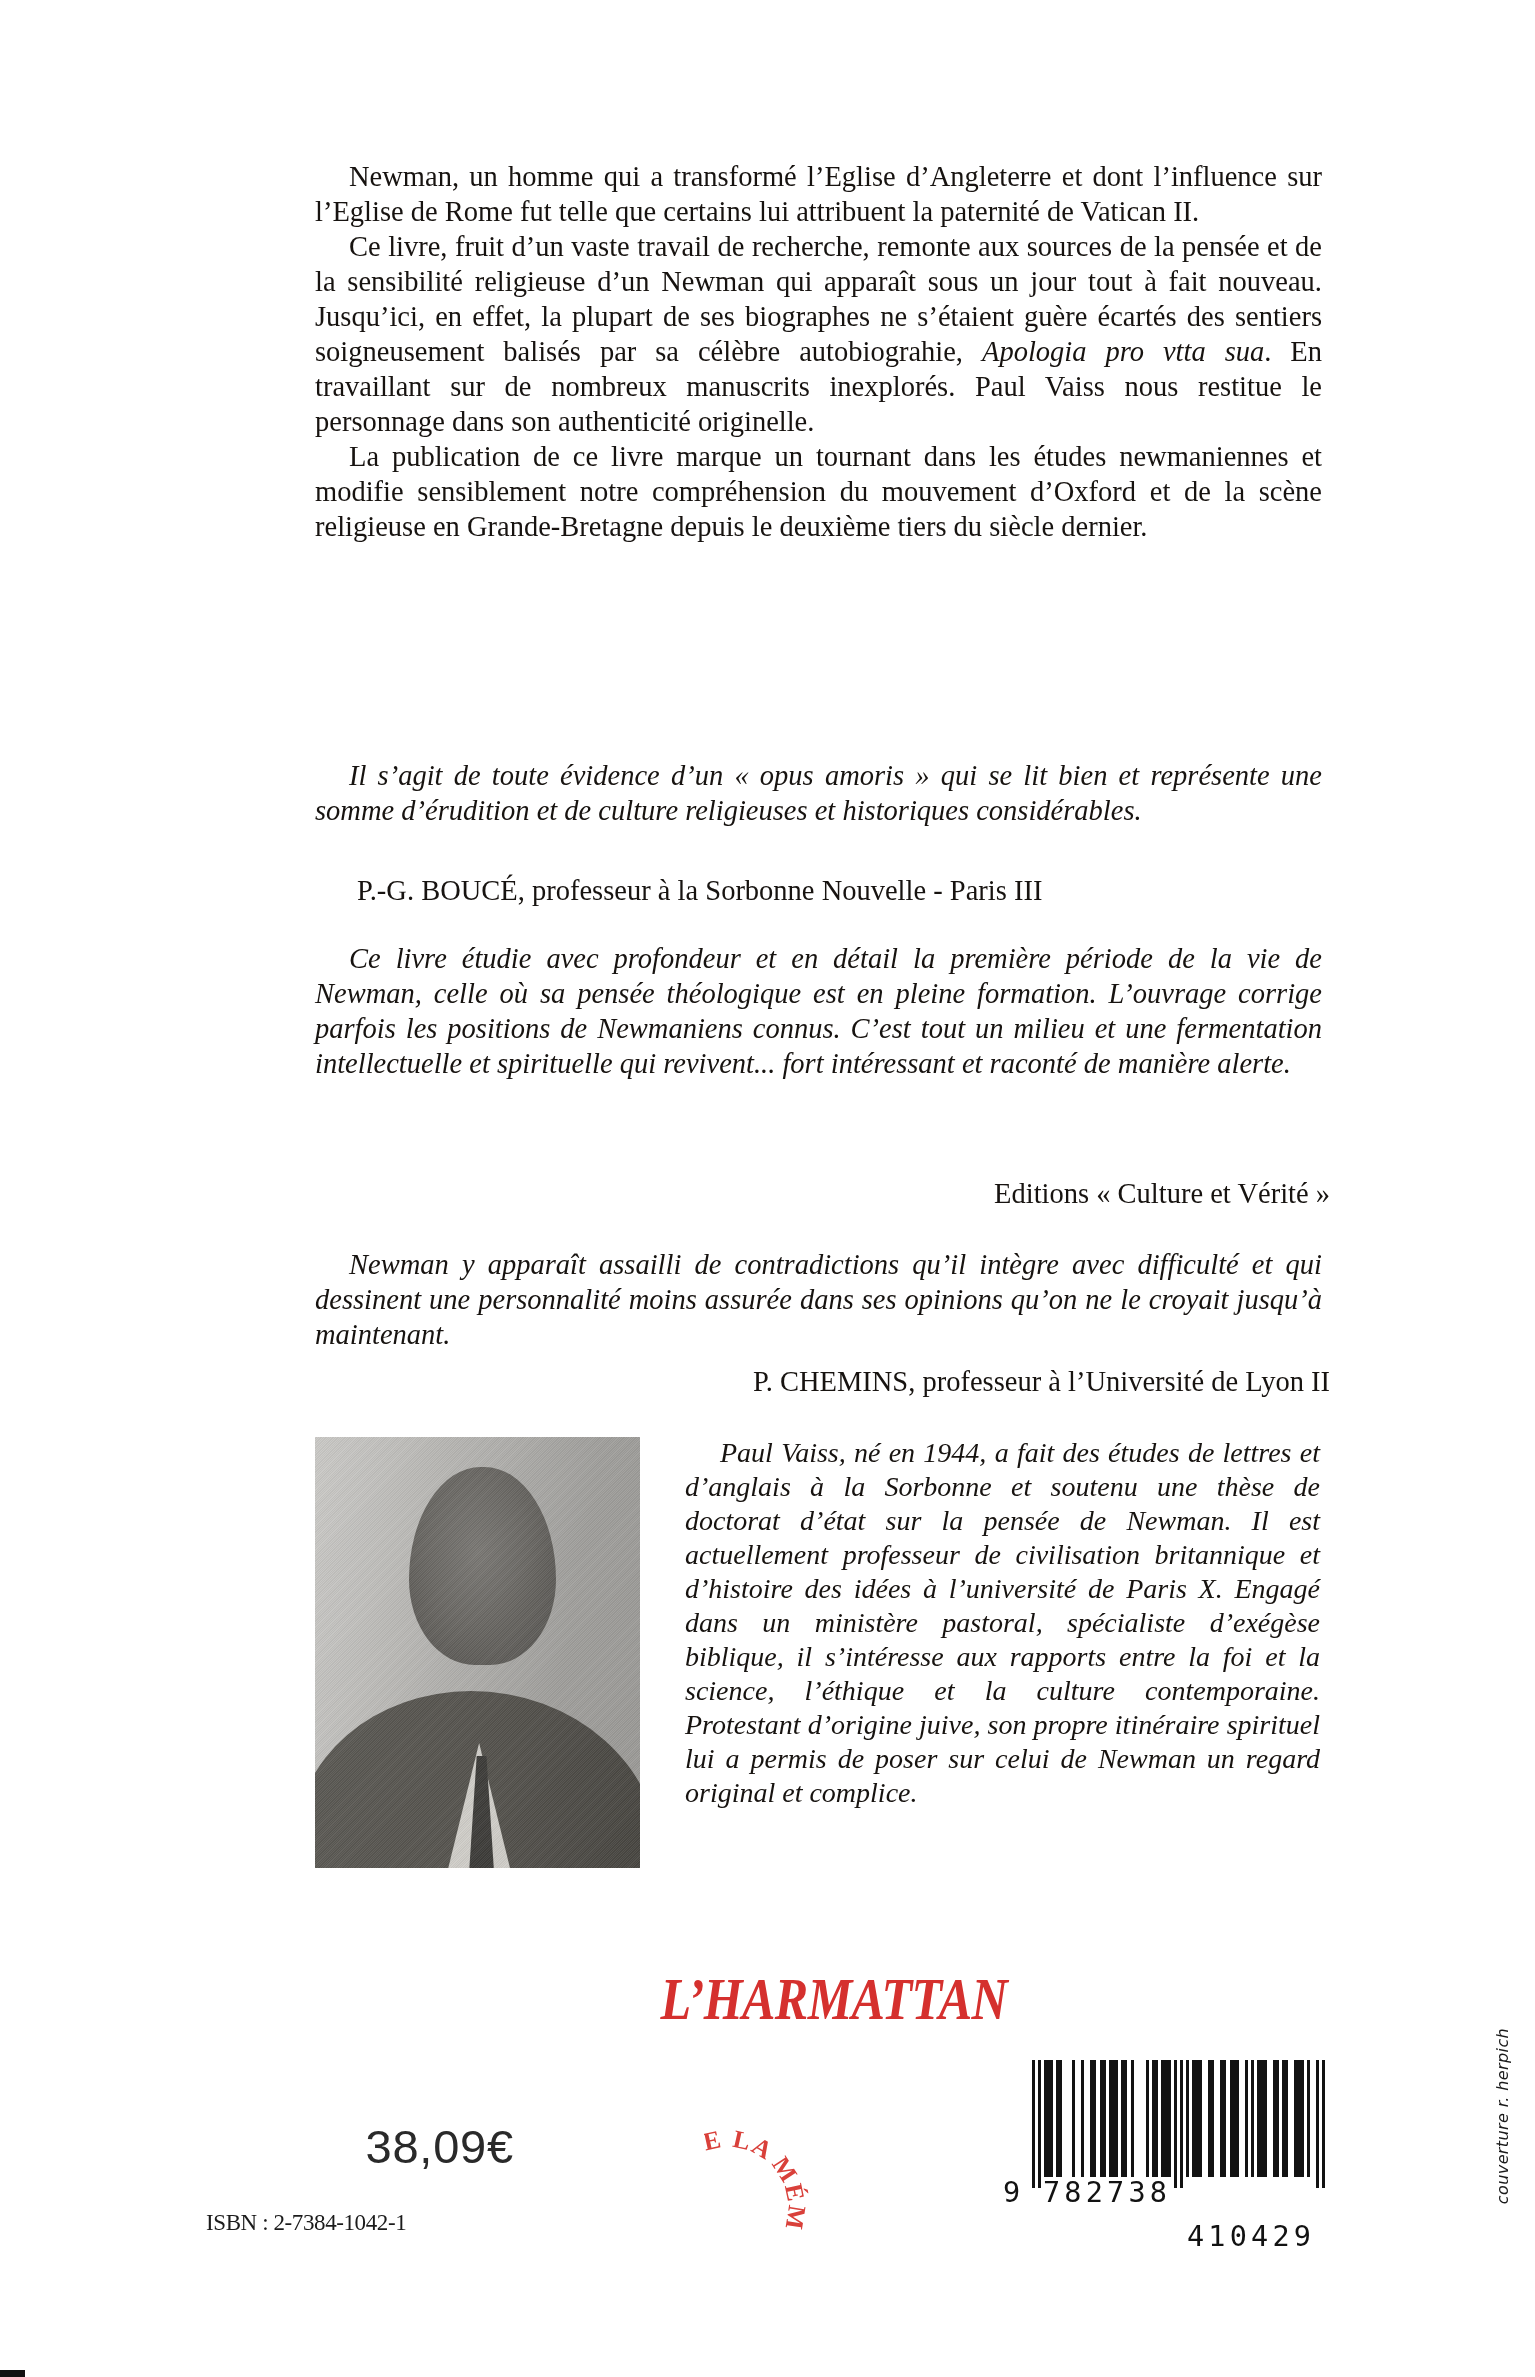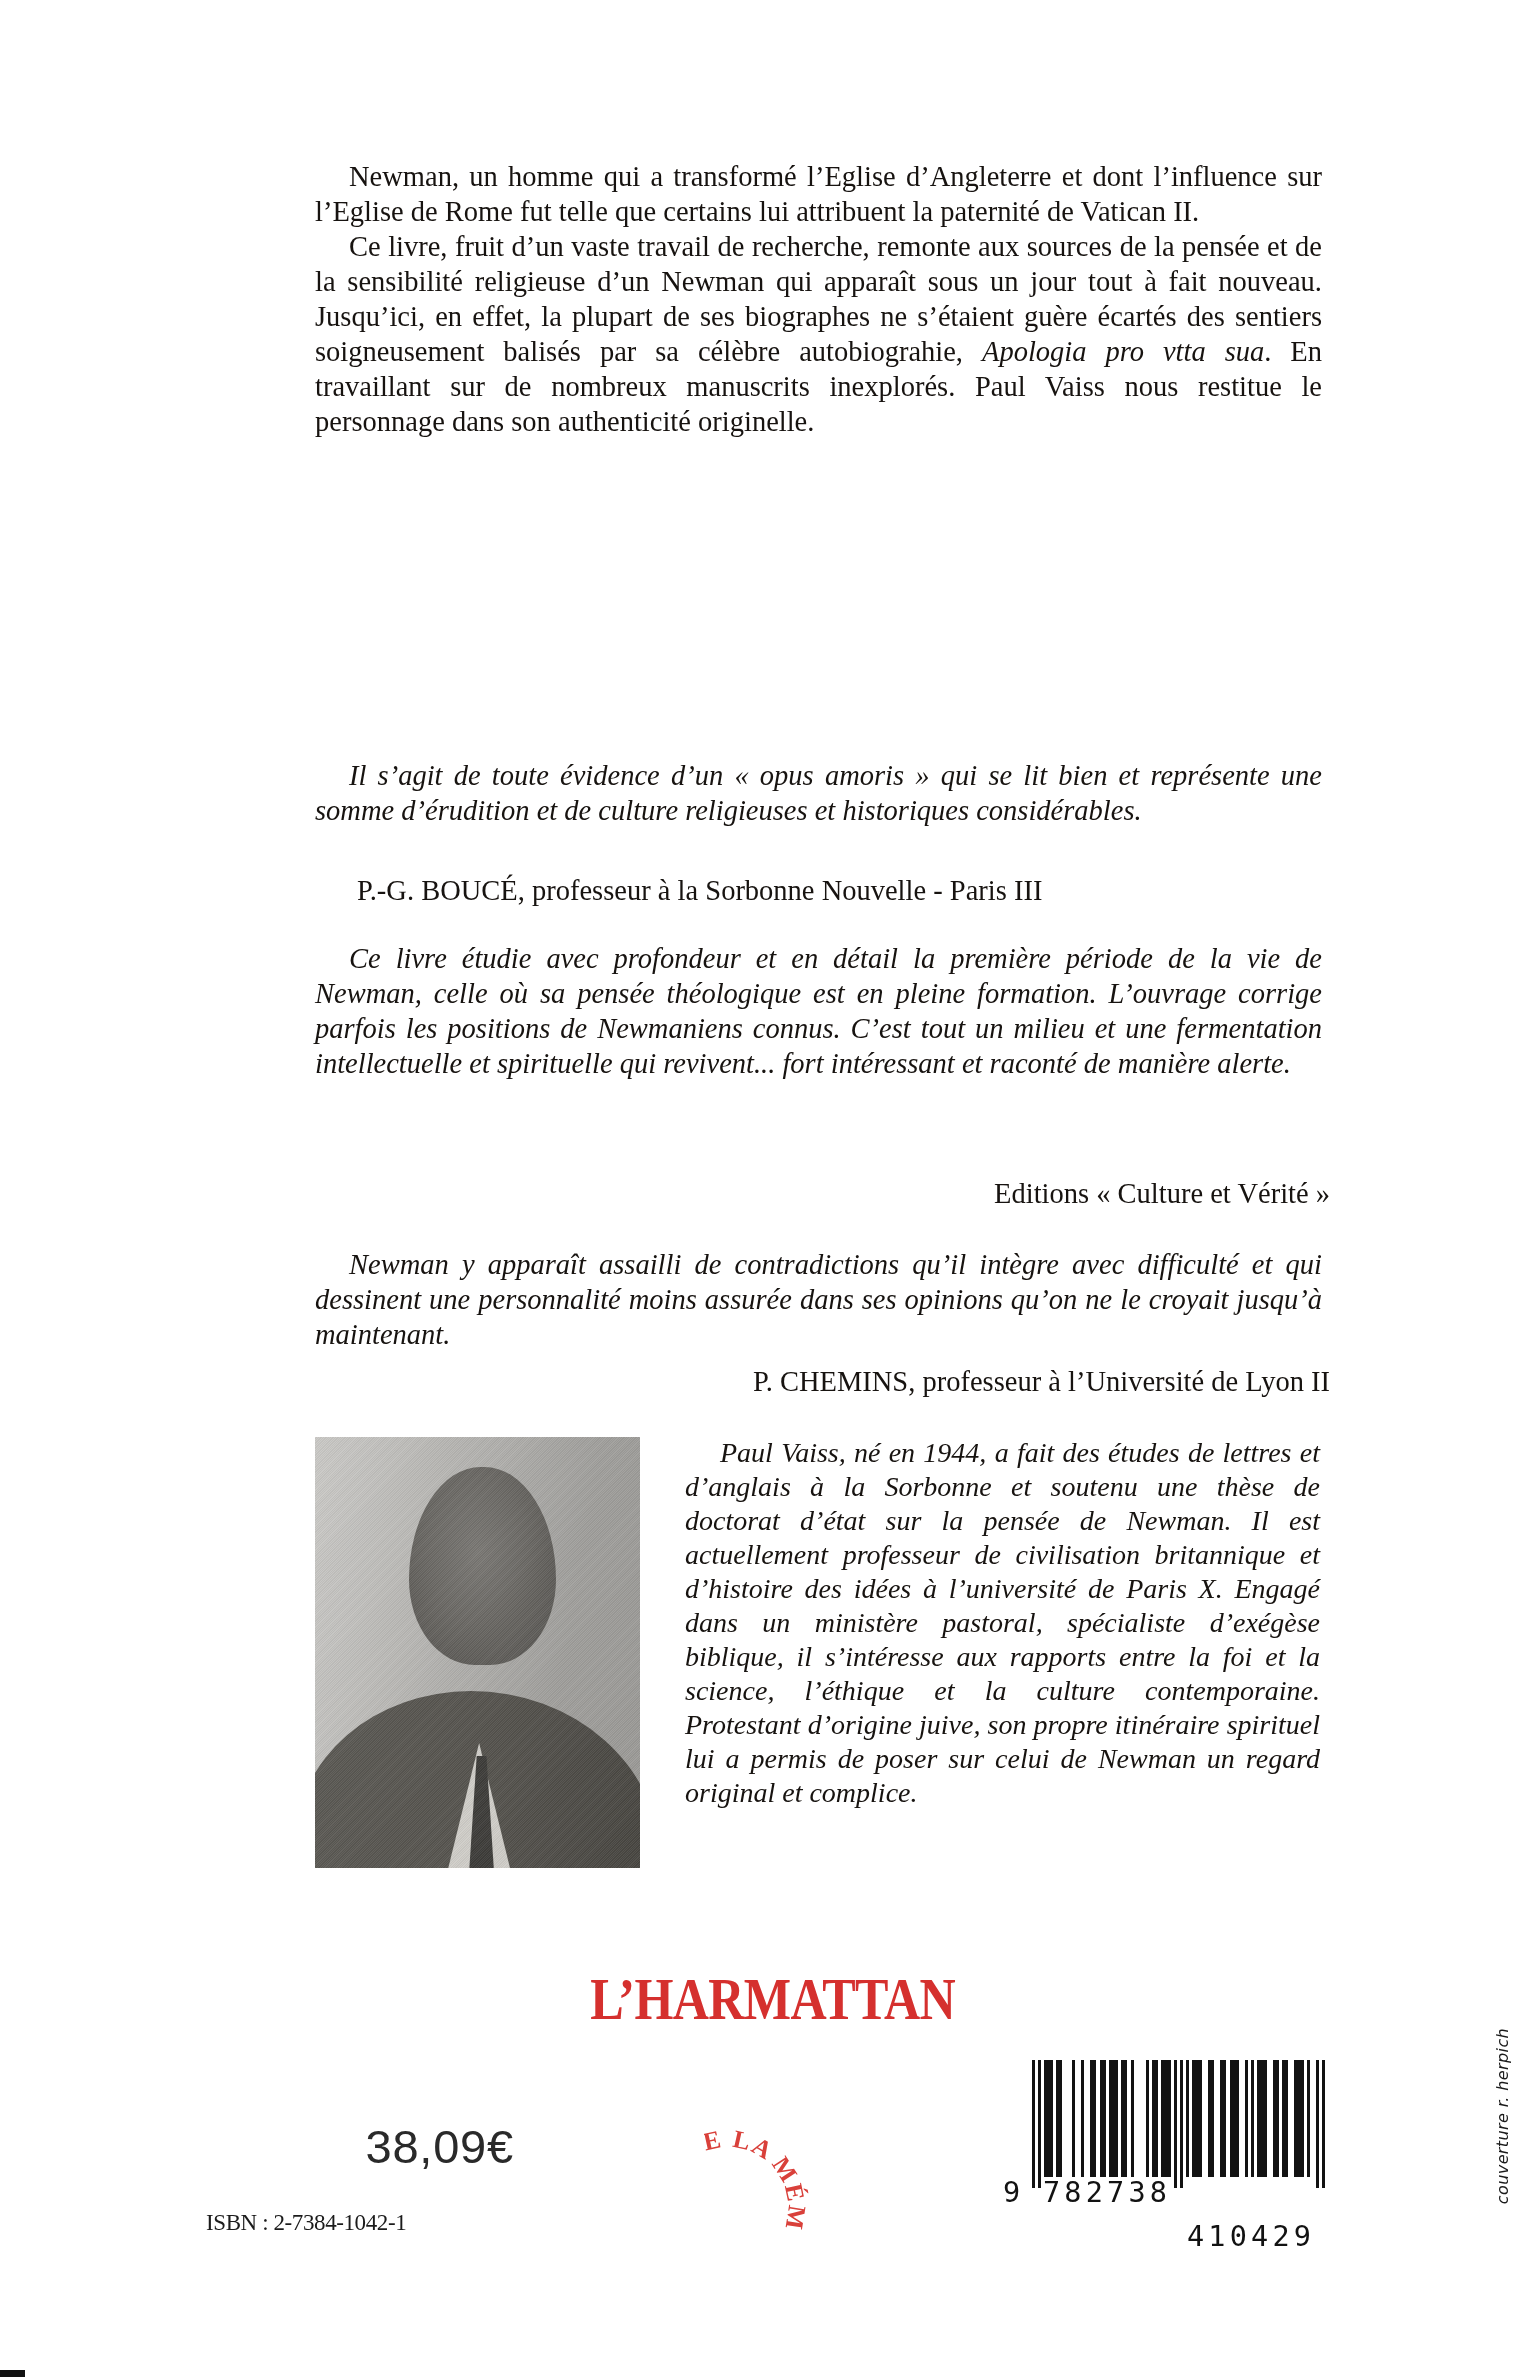--- a/index.html
+++ b/index.html
@@ -32,21 +32,21 @@
   .ph-tie{position:absolute;left:47.5%;bottom:0;width:7.5%;height:26%;background:#3e3d3a;
            clip-path:polygon(30% 0,70% 0,100% 100%,0 100%);}
   .ph-grain{position:absolute;inset:0;
            background:repeating-linear-gradient(135deg,rgba(255,255,255,.06) 0 0.8px,rgba(0,0,0,.04) 0.8px 1.7px);}
 
   
   .bio{left:685px;top:1436px;width:635px;font-style:italic;font-size:28px;line-height:34px;
        text-align:justify;text-indent:35px;}
 
   
-  .logo{left:558px;top:1970px;width:503px;text-align:left;}
+  .logo{left:535px;top:1970px;width:503px;text-align:right;font-style:italic;}
   .logo span{display:inline-block;transform:scaleX(.85);transform-origin:center;
        font-family:"Liberation Serif",serif;font-weight:bold;font-size:59px;line-height:59px;
        letter-spacing:-0.8px;color:#d5302e;white-space:nowrap;}
 
   
   .stamp{left:704px;top:2013px;width:218px;height:218px;}
 
   
   .price{left:304px;top:2122px;width:210px;text-align:right;
          font-family:"Liberation Sans",sans-serif;font-size:47px;line-height:49px;color:#2a2a2a;letter-spacing:0.8px;}
@@ -72,20 +72,21 @@
 
   
   .corner-mark{left:0;top:2370px;width:25px;height:7.6px;background:#111;}
 </style>
 </head>
 <body>
 
 <div class="abs col body-text" style="top:159px;">
   <p>Newman, un homme qui a transformé l’Eglise d’Angleterre et dont l’influence sur l’Eglise de Rome fut telle que certains lui attribuent la paternité de Vatican II.</p>
   <p><span>Ce livre, fruit d’un vaste travail de recherche, remonte aux sources de la pensée et de la sensibilité religieuse d’un Newman qui apparaît sous un jour tout à fait nouveau. Jusqu’ici, en effet, la plupart de ses biographes ne s’étaient guère écartés des sentiers soigneusement balisés par sa célèbre autobiograhie, </span><span class="italic">Apologia pro vtta sua</span><span>. En travaillant sur de nombreux manuscrits inexplorés. Paul Vaiss nous restitue le personnage dans son authenticité originelle.</span></p>
+  <p>La publication de ce livre marque un tournant dans les études newmaniennes et modifie sensiblement notre compréhension du mouvement d’Oxford et de la scène religieuse en Grande-Bretagne depuis le deuxième tiers du siècle dernier.</p>
 </div>
 
 <p class="abs col quote" style="top:758px;">Il s’agit de toute évidence d’un « opus amoris » qui se lit bien et représente une somme d’érudition et de culture religieuses et historiques considérables.</p>
 <p class="abs col attr attr-indent" style="top:865px;">P.-G. BOUCÉ, professeur à la Sorbonne Nouvelle - Paris III</p>
 
 <p class="abs col quote" style="top:941px;">Ce livre étudie avec profondeur et en détail la première période de la vie de Newman, celle où sa pensée théologique est en pleine formation. L’ouvrage corrige parfois les positions de Newmaniens connus. C’est tout un milieu et une fermentation intellectuelle et spirituelle qui revivent... fort intéressant et raconté de manière alerte.</p>
 <p class="abs col attr attr-right" style="top:1168px;">Editions « Culture et Vérité »</p>
 
 <p class="abs col quote" style="top:1247px;">Newman y apparaît assailli de contradictions qu’il intègre avec difficulté et qui dessinent une personnalité moins assurée dans ses opinions qu’on ne le croyait jusqu’à maintenant.</p>
 <p class="abs col attr attr-right" style="top:1356px;">P. CHEMINS, professeur à l’Université de Lyon II</p>

